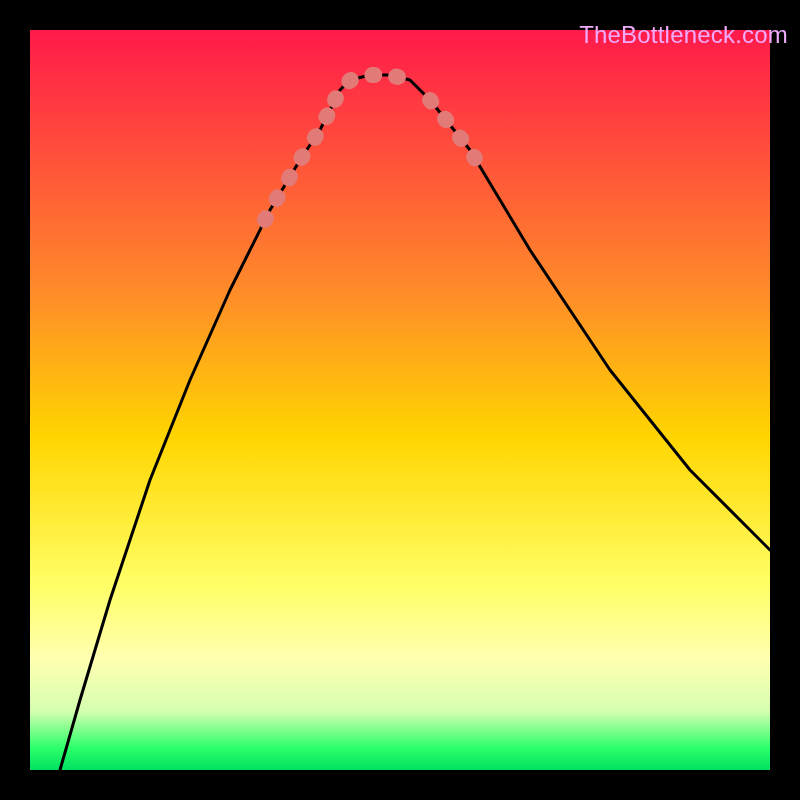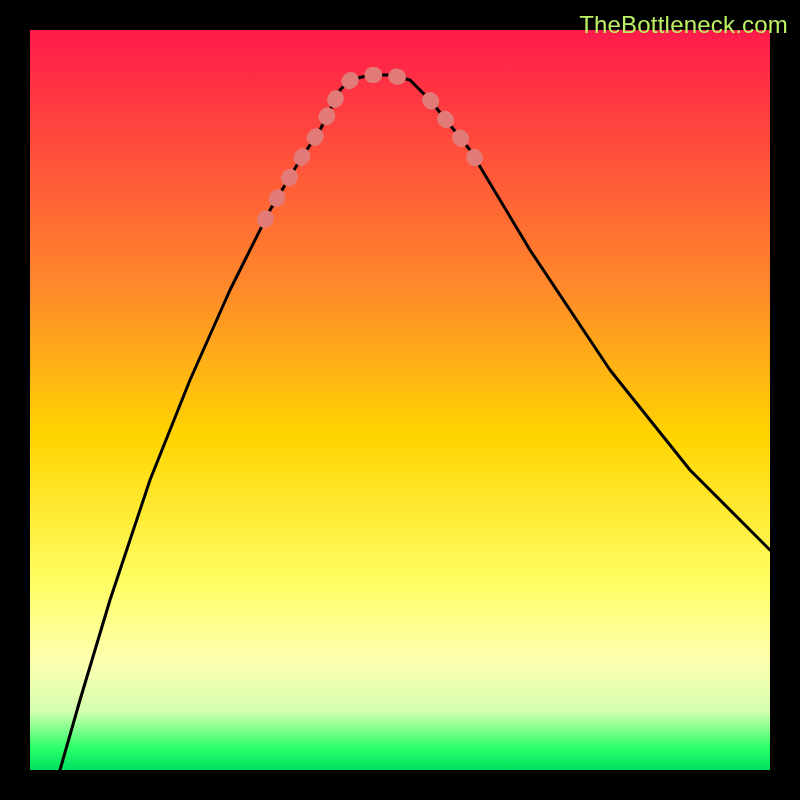--- a/index.html
+++ b/index.html
@@ -19,23 +19,23 @@
     height: 740px;
     overflow: hidden;
   }
   .gradient {
     position: absolute;
     left: 0; top: 0;
     width: 100%; height: 100%;
   }
   .watermark {
     position: absolute;
-    top: 11px;
+    top: 21px;
     right: 12px;
-    color: #bef264;
+    color: #f0abfc;
     font-size: 24px;
     font-weight: 500;
     letter-spacing: 0.2px;
   }
   svg.curve {
     position: absolute;
     left: 0; top: 0;
     width: 100%; height: 100%;
     overflow: visible;
   }

